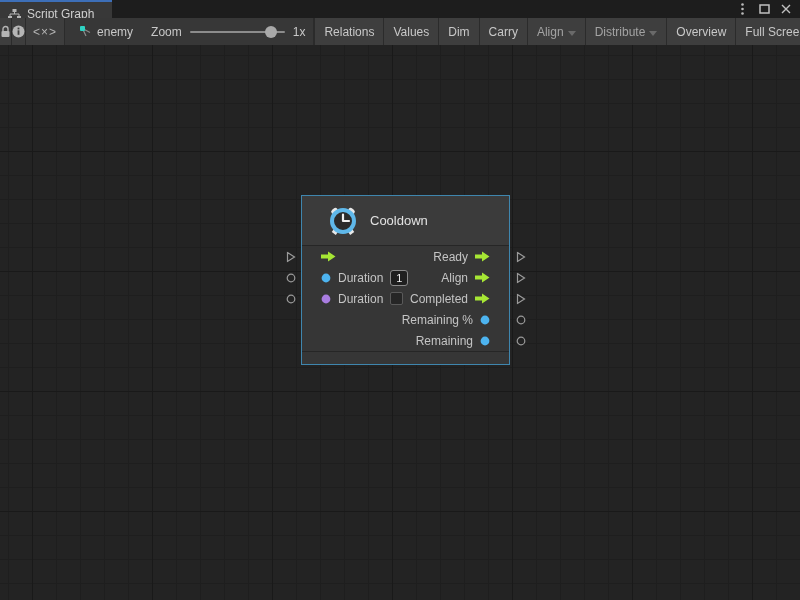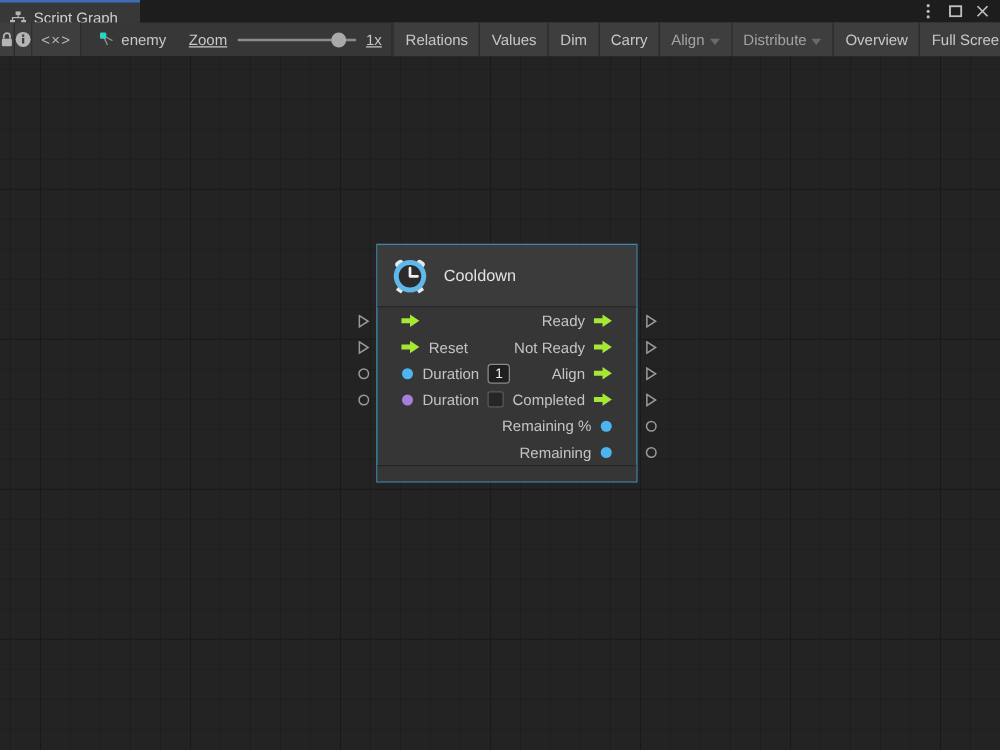--- a/index.html
+++ b/index.html
@@ -16,21 +16,21 @@
   .win-btn { width:16px; height:14px; display:flex; align-items:center; justify-content:center; cursor:default; }
 
   
   .toolbar { position:absolute; left:0; top:18px; width:800px; height:27px;
              background:#373737; display:flex; align-items:stretch; font-size:12px; color:#c8c8c8; }
   .tool-btn { display:flex; align-items:center; justify-content:center;
               background:#3e3e3e; border-right:1px solid #2b2b2b; padding:0 7px; }
   .tool-btn.icon-btn { width:26px; padding:0; }
   .tool-btn.code-btn { width:64px; }
   .breadcrumb { display:flex; align-items:center; gap:5px; padding:0 10px 0 14px;text-align:center; }
-  .zoom-area { display:flex; align-items:center; gap:8px; padding:0 8px; border-right:1px solid #2b2b2b;text-decoration:underline; }
+  .zoom-area { display:flex; align-items:center; gap:8px; padding:0 8px; border-right:1px solid #2b2b2b; }
   .zoom-track { position:relative; width:95px; height:2px; background:#8c8c8c; border-radius:1px; }
   .zoom-handle { position:absolute; top:50%; left:86%; width:12px; height:12px;
                  border-radius:50%; background:#a9a9a9; transform:translate(-50%,-50%); }
   .tool-buttons { display:flex; align-items:stretch; margin-left:auto; }
   .text-btn { display:flex; align-items:center; gap:4px; padding:14px 9px;
               background:#3e3e3e; border-left:1px solid #2b2b2b; white-space:nowrap; }
   .text-btn.disabled { color:#a3a3a3; }
   .caret { width:0; height:0; border-left:4px solid transparent; border-right:4px solid transparent;
            border-top:5px solid #8a8a8a; margin-top:2px; }
   .text-btn.disabled .caret { border-top-color:#6a6a6a; }
@@ -44,21 +44,21 @@
               linear-gradient(90deg, #191919 1px, transparent 1px),
               linear-gradient(#1e1e1e 1px, transparent 1px),
               linear-gradient(90deg, #1e1e1e 1px, transparent 1px);
             background-size:120px 120px, 120px 120px, 24px 24px, 24px 24px;
             background-position:32px 106px, 32px 106px, 8px 10px, 8px 10px; }
 
   
   .node { position:absolute; left:301px; top:150px; width:209px;
           background:#363636; border:1px solid #3f86ae; }
   .node-header { height:50px; background:#3b3b3b; border-bottom:1px solid #262626;
-                 display:flex; align-items:center; gap:12px; padding:0 11px; }
+                 display:flex; align-items:center; gap:12px; padding:0 26px; }
   .node-title { font-size:13px; color:#e2e2e2; }
   .node-footer { height:13px; background:#363636; border-top:1px solid #262626; }
 
   .port-row { position:relative; height:21px; display:flex; align-items:center;
               justify-content:space-between; padding:0 19px; }
   .pl, .pr { display:flex; align-items:center; gap:7px; }
   .pr { margin-left:auto; }
   .plabel { font-size:12px; color:#c4c4c4; white-space:nowrap; }
   .picon { display:flex; align-items:center; }
 
@@ -203,48 +203,20 @@
             </svg>
         </span>
       </div>
       <span class="ext ext-r">
         <svg width="10" height="11" viewBox="0 0 10 11">
             <polygon points="1.5,1 8.5,5.5 1.5,10" fill="none" stroke="#9a9a9a" stroke-width="1.2"></polygon>
           </svg>
       </span>
     </div>
 
-    <div class="port-row">
-      <span class="ext ext-l">
-        <svg width="10" height="11" viewBox="0 0 10 11">
-            <polygon points="1.5,1 8.5,5.5 1.5,10" fill="none" stroke="#9a9a9a" stroke-width="1.2"></polygon>
-          </svg>
-      </span>
-      <div class="pl">
-        <span class="picon">
-          <svg width="15" height="11" viewBox="0 0 15 11">
-              <path d="M0,3.5 h7 v-3 l7.5,5 -7.5,5 v-3 h-7 z" fill="#a6e634"></path>
-            </svg>
-        </span>
-        <span class="plabel">Reset</span>
-      </div>
-      <div class="pr">
-        <span class="plabel">Not Ready</span>
-        <span class="picon">
-          <svg width="15" height="11" viewBox="0 0 15 11">
-              <path d="M0,3.5 h7 v-3 l7.5,5 -7.5,5 v-3 h-7 z" fill="#a6e634"></path>
-            </svg>
-        </span>
-      </div>
-      <span class="ext ext-r">
-        <svg width="10" height="11" viewBox="0 0 10 11">
-            <polygon points="1.5,1 8.5,5.5 1.5,10" fill="none" stroke="#9a9a9a" stroke-width="1.2"></polygon>
-          </svg>
-      </span>
-    </div>
 
     <div class="port-row">
       <span class="ext ext-l">
         <svg width="10" height="10" viewBox="0 0 10 10">
             <circle cx="5" cy="5" r="3.8" fill="none" stroke="#9a9a9a" stroke-width="1.2"></circle>
           </svg>
       </span>
       <div class="pl">
         <span class="picon">
           <svg width="10" height="10" viewBox="0 0 10 10">

